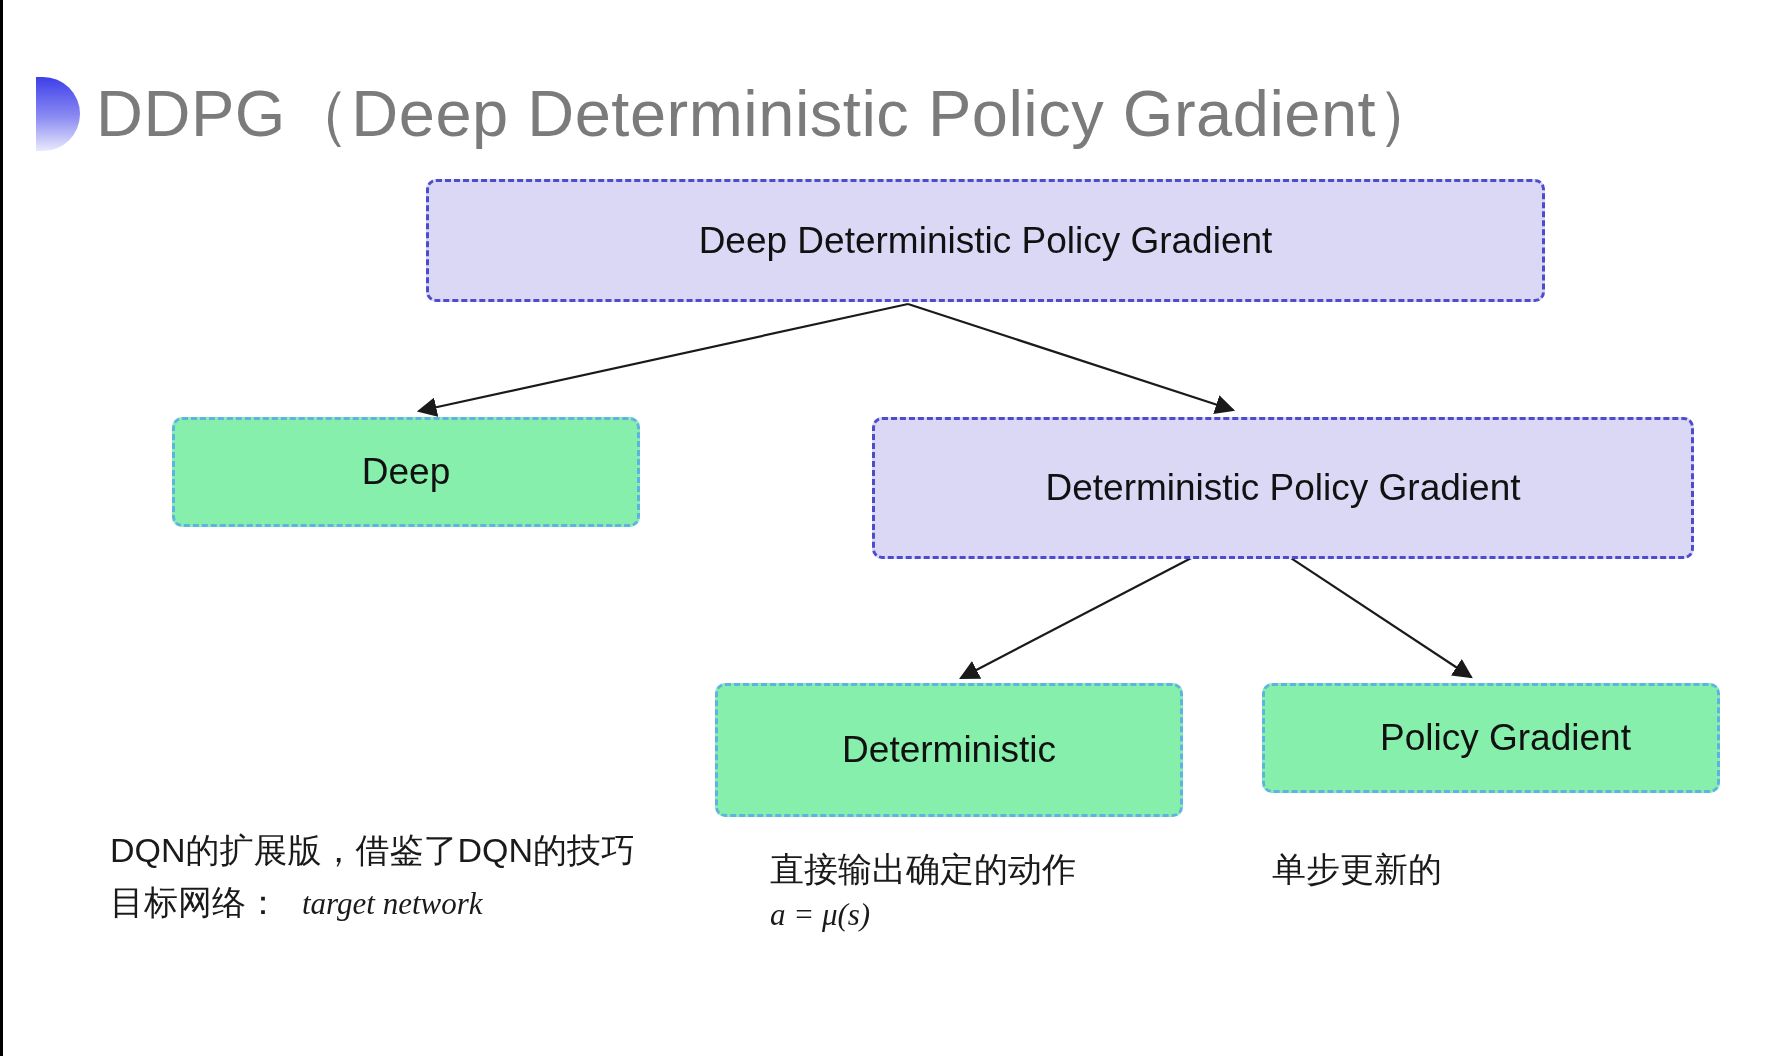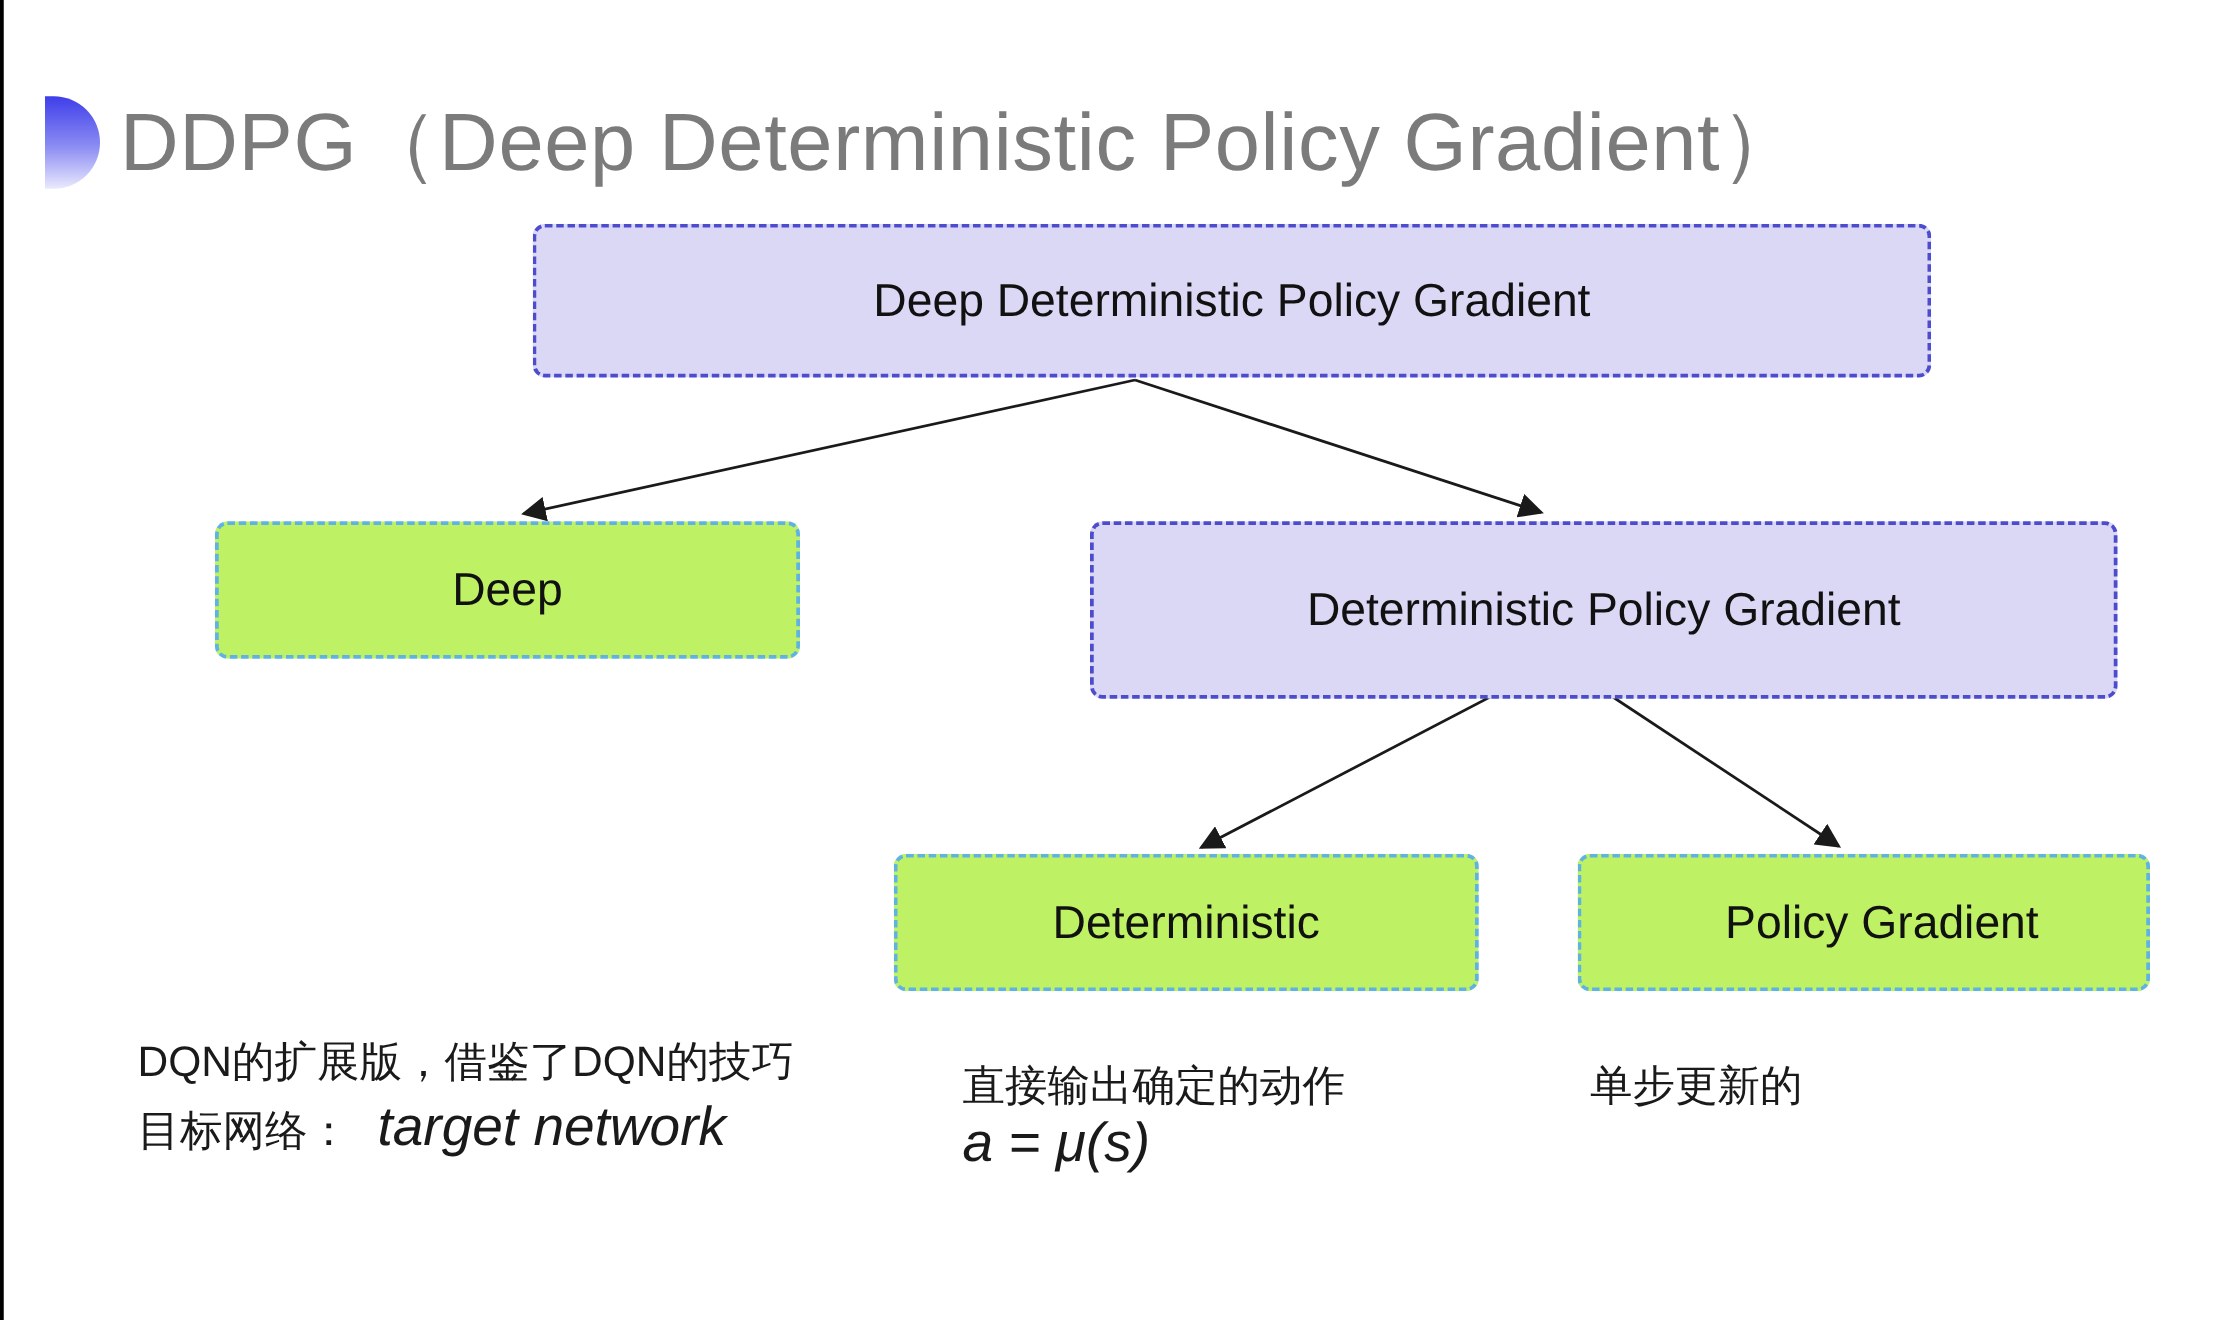--- a/index.html
+++ b/index.html
@@ -23,34 +23,34 @@
   .page-title{
     font-size:65px;font-weight:500;color:#7b7b7b;letter-spacing:0.5px;white-space:nowrap;
   }
   
   .node{
     position:absolute;box-sizing:border-box;border-radius:10px;
     display:flex;align-items:center;justify-content:center;
     font-size:37px;color:#111;white-space:nowrap;
   }
   .node.purple{background:#dbd8f6;border:3px dashed #4c4ccd;}
-  .node.blue{background:#bef264;border:3px dashed #5fb3e3;}
+  .node.blue{background:#86efac;border:3px dashed #5fb3e3;}
   #node-ddpg{left:426px;top:179px;width:1119px;height:123px;}
   #node-deep{left:172px;top:417px;width:468px;height:110px;}
   #node-dpg{left:872px;top:417px;width:822px;height:142px;}
-  #node-deterministic{left:715px;top:683px;width:468px;height:110px;}
+  #node-deterministic{left:715px;top:683px;width:468px;height:134px;}
   #node-policy-gradient{left:1262px;top:683px;width:458px;height:110px;padding-left:29px;}
   
   svg.arrows{position:absolute;left:0;top:0;pointer-events:none;}
   
   .note{position:absolute;font-size:34px;color:#1a1a1a;}
   .note .line{line-height:48px;}
   .serif-italic{
-    font-family:Liberation Sans, sans-serif;
-    font-style:italic;font-size:44px;
+    font-family:Liberation Serif, serif;
+    font-style:italic;font-size:31px;
   }
   #note-left{left:110px;top:826px;width:600px;}
   #note-left .line2{margin-top:4px;}
   #note-left .line3{margin-top:17px;}
   #note-left .gap{display:inline-block;width:22px;}
   #note-middle{left:770px;top:847px;width:450px;}
   #note-middle .line{line-height:45px;}
   #note-right{left:1272px;top:847px;width:440px;}
   #note-right .line{line-height:44px;}
 </style>

